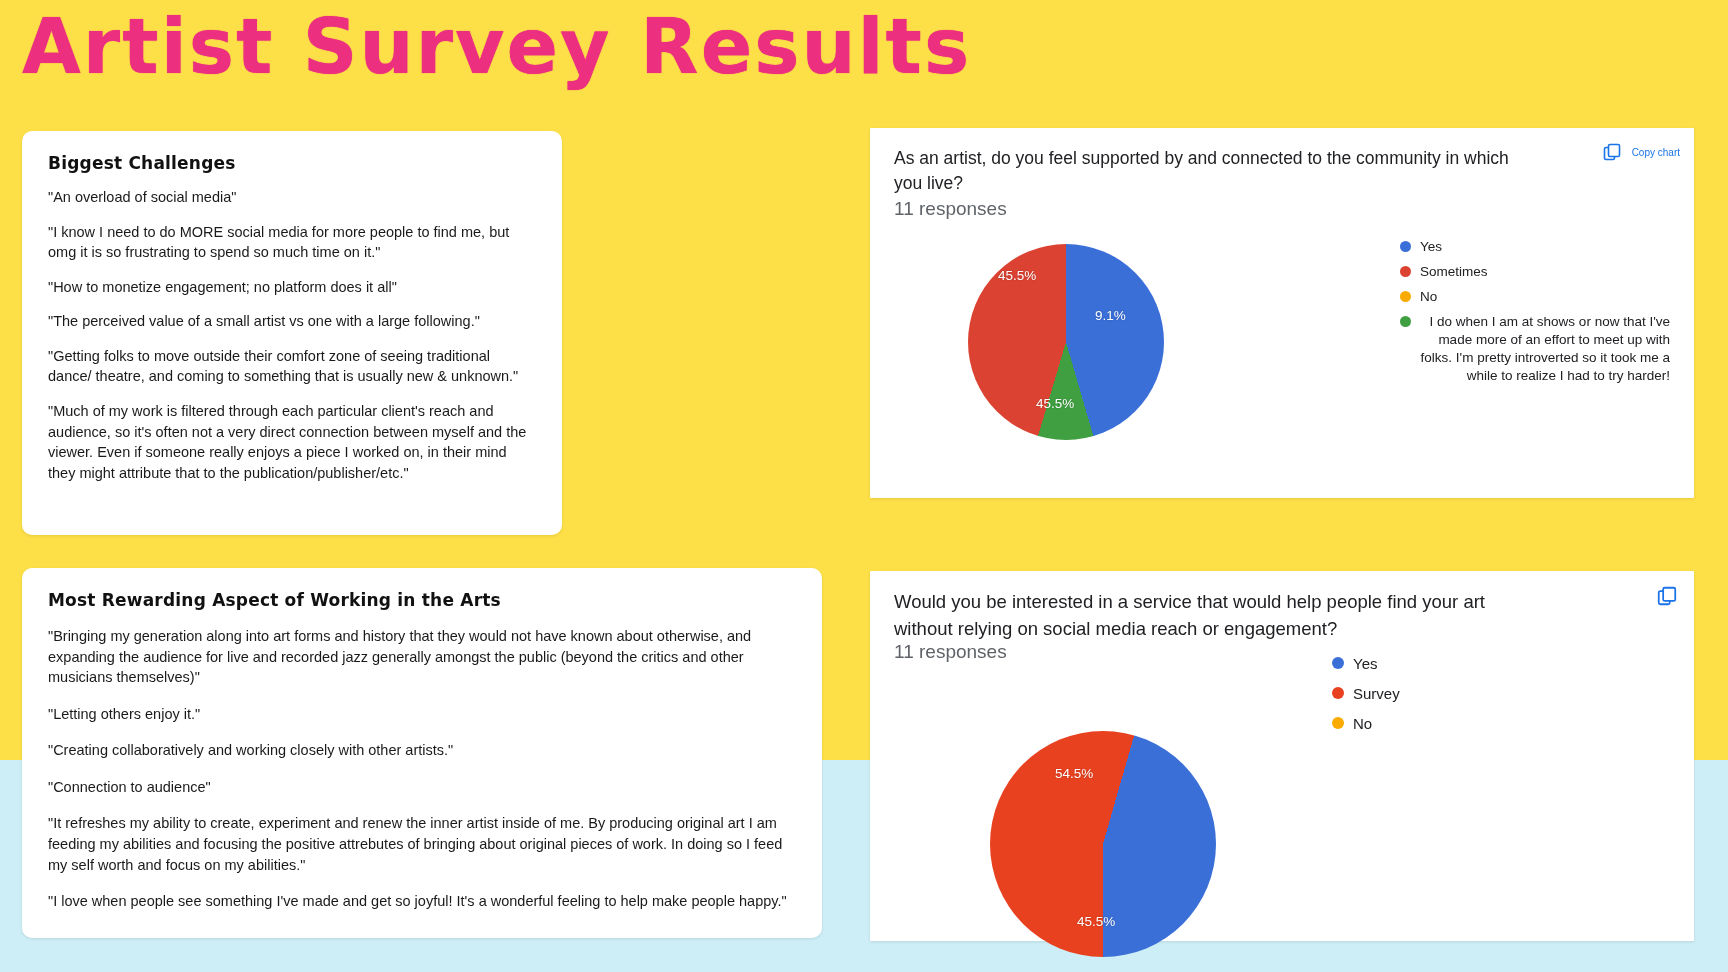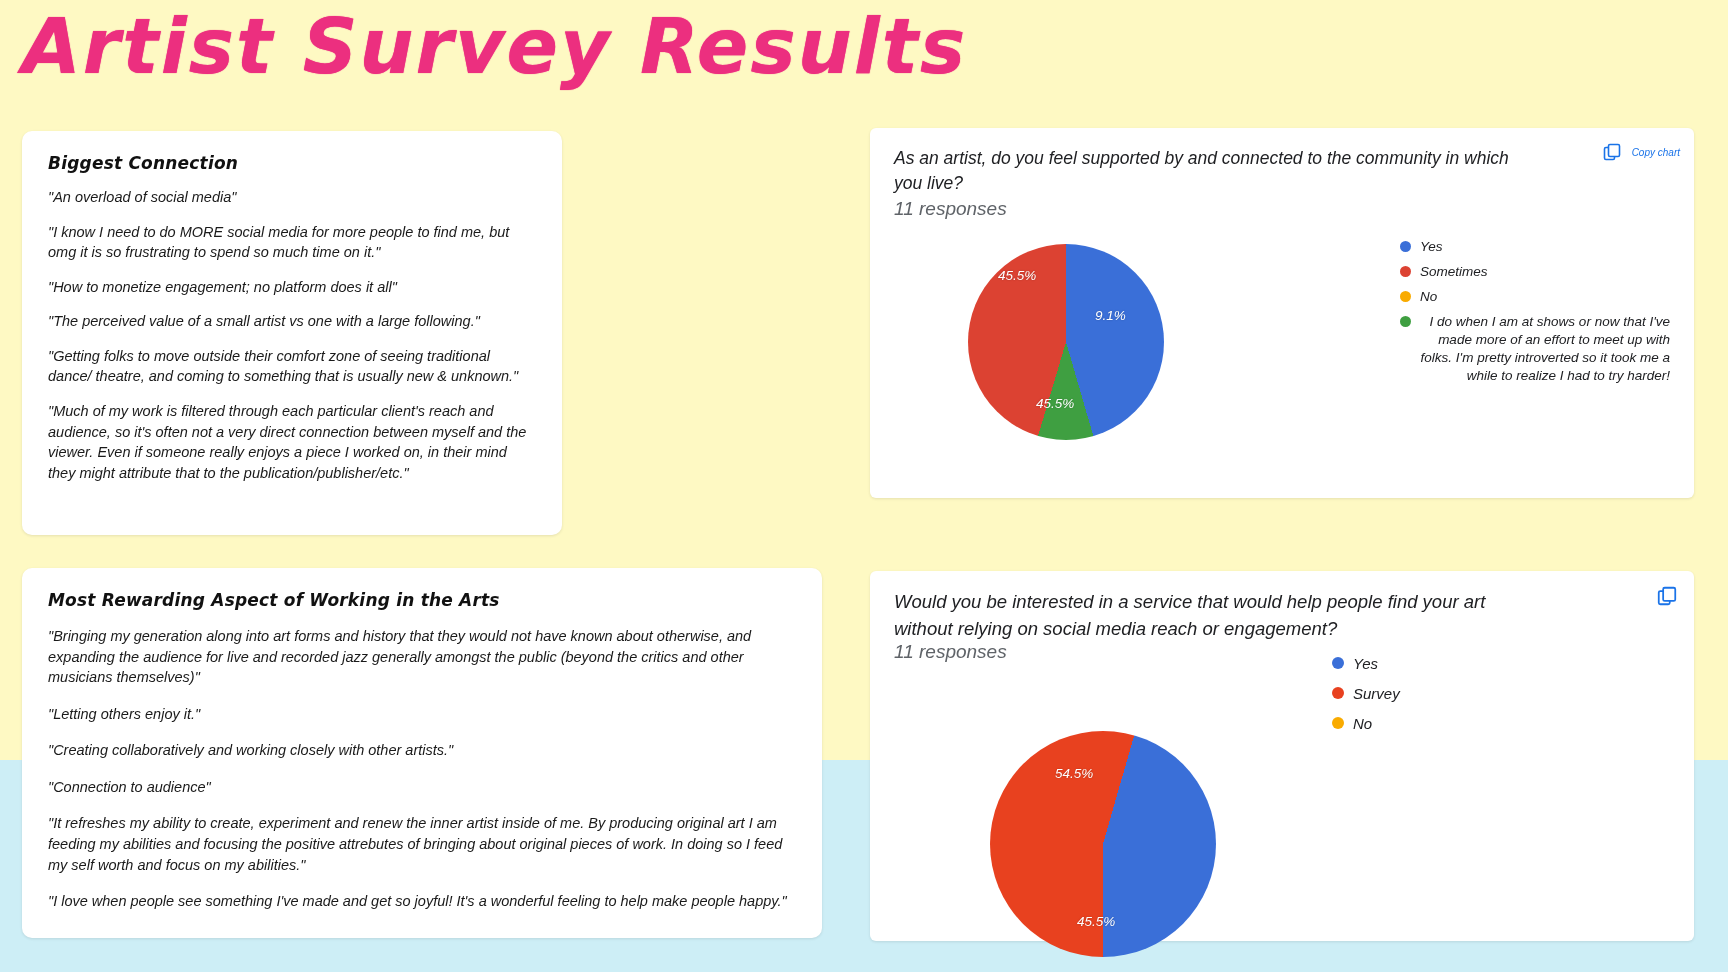--- a/index.html
+++ b/index.html
@@ -6,22 +6,21 @@
   html, body {
     margin: 0; padding: 0;
     width: 1728px; height: 972px;
     background: #cdeef6;
     font-family: "Liberation Sans", sans-serif;
     overflow: hidden;
   }
   .page {
     position: relative;
     width: 1728px; height: 760px;
-    background: #fef9c3;
-    font-style: italic;
+    background: #fde047;
   }
   .title {
     position: absolute;
     left: 22px; top: 2px;
     font-family: "DejaVu Sans", sans-serif;
     font-weight: bold;
     font-size: 76px;
     letter-spacing: 2px;
     color: #ec2f7f;
     text-shadow: 0 0 1px #ec2f7f;
@@ -55,21 +54,21 @@
     left: 22px; top: 568px;
     width: 800px; height: 370px;
     padding: 22px 26px 10px 26px;
   }
   #card-rewarding .quote { margin-top: 16px; }
 
   
   .chart-card {
     position: absolute;
     background: #ffffff;
-    border-radius: 6px;
+    border-radius: 1px;
     box-shadow: 0 1px 3px rgba(0,0,0,0.10);
   }
   #chart-card-1 { left: 870px; top: 128px; width: 824px; height: 370px; }
   #chart-card-2 { left: 870px; top: 551px; width: 824px; height: 370px; margin-top: 20px; }
 
   .q-text {
     position: absolute;
     left: 24px; top: 18px;
     width: 640px;
     font-size: 17.5px;
@@ -130,21 +129,21 @@
   #legend-2 .dot { width: 12px; height: 12px; margin-top: 3px; }
 </style>
 </head>
 <body>
 
 <div class="page">
 
   <div class="title">Artist Survey Results</div>
 
   <div class="card" id="card-challenges">
-    <div class="card-head">Biggest Connection</div>
+    <div class="card-head">Biggest Challenges</div>
     <div class="quote">"An overload of social media"</div>
     <div class="quote">"I know I need to do MORE social media for more people to find me, but omg it is so frustrating to spend so much time on it."</div>
     <div class="quote">"How to monetize engagement; no platform does it all"</div>
     <div class="quote">"The perceived value of a small artist vs one with a large following."</div>
     <div class="quote">"Getting folks to move outside their comfort zone of seeing traditional dance/ theatre, and coming to something that is usually new &amp; unknown."</div>
     <div class="quote">"Much of my work is filtered through each particular client's reach and audience, so it's often not a very direct connection between myself and the viewer. Even if someone really enjoys a piece I worked on, in their mind they might attribute that to the publication/publisher/etc."</div>
   </div>
 
   <div class="card" id="card-rewarding">
     <div class="card-head">Most Rewarding Aspect of Working in the Arts</div>

